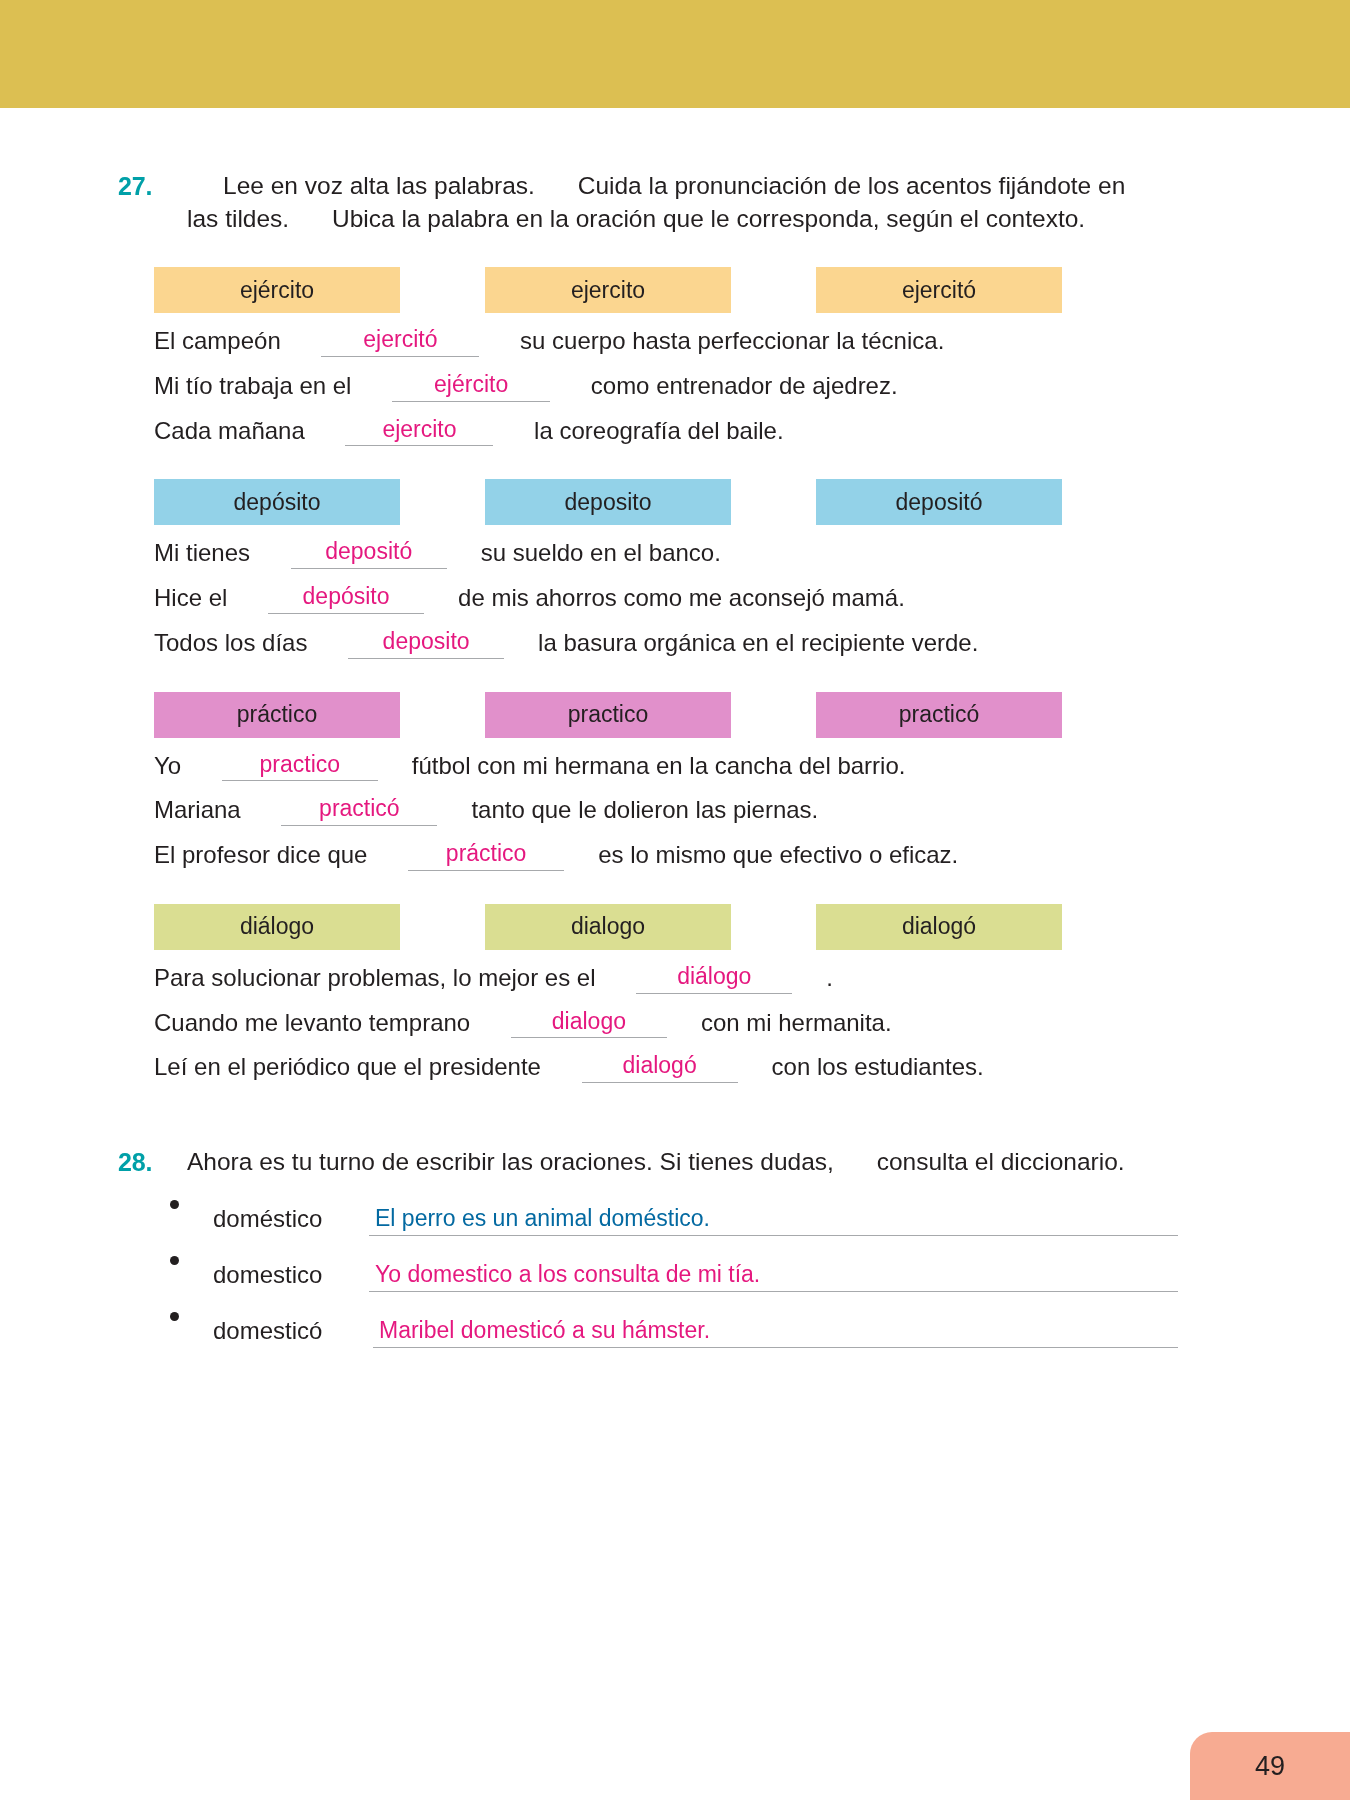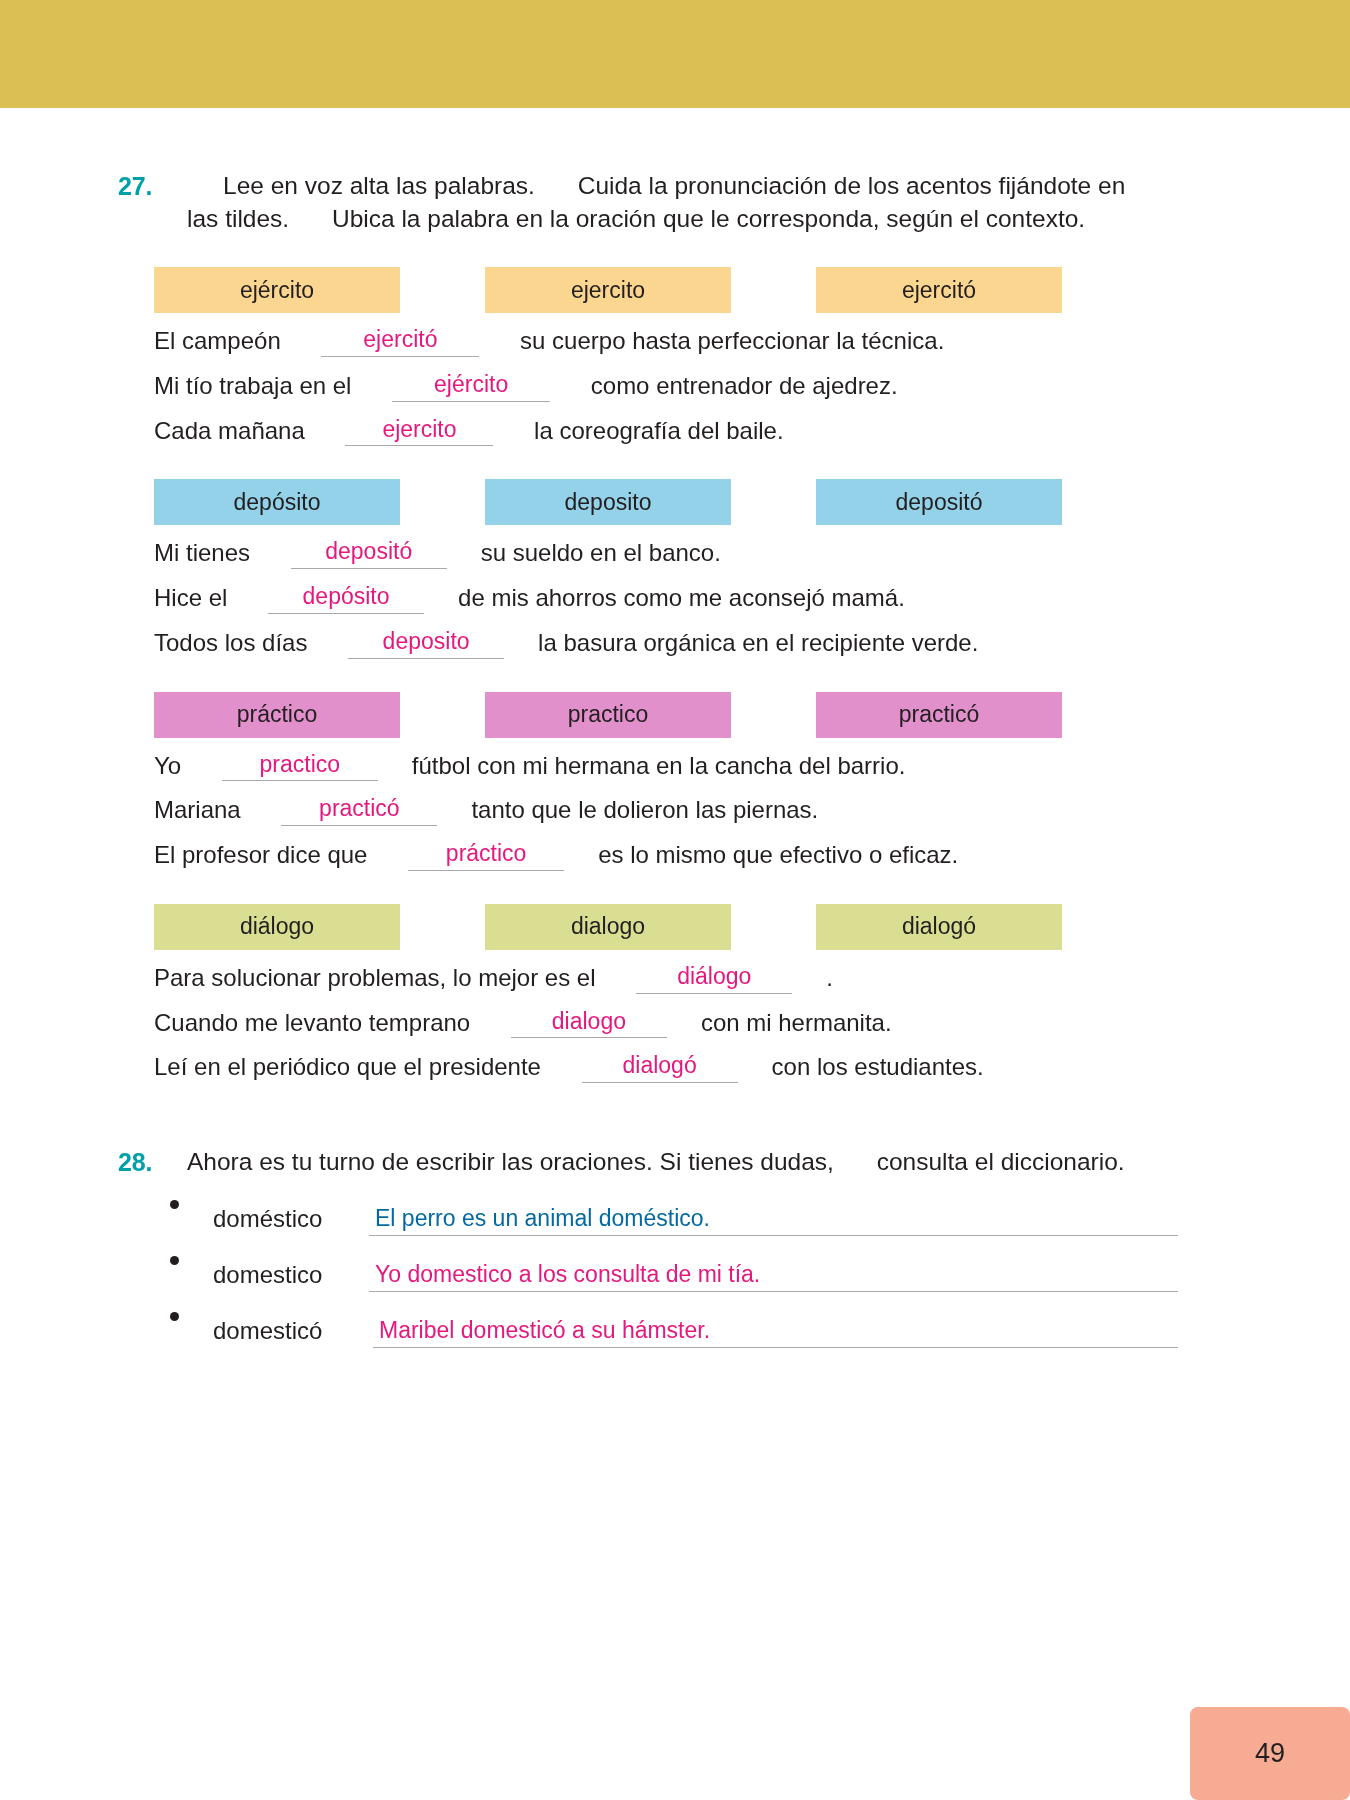--- a/index.html
+++ b/index.html
@@ -87,24 +87,24 @@
   .bline{
     flex:1;border-bottom:1.3px solid #a7a9ac;
     color:#e5187f;font-size:23px;
     padding:0 0 3px 6px;
     margin-left:4px;
   }
 
   
   .pgno{
     position:absolute;right:0;bottom:0;
-    width:160px;height:93px;
+    width:160px;height:68px;
     border-top-left-radius:22px;
     display:flex;align-items:center;justify-content:center;
-    font-size:27px;color:#231f20;border-radius:8px;
+    font-size:27px;color:#231f20;
   }
 </style>
 </head>
 <body>
 
 <div class="banner" style="background: rgb(220, 191, 82);"></div>
 
 <div class="page">
   <div class="content" id="content">
       <div class="ex-head">

